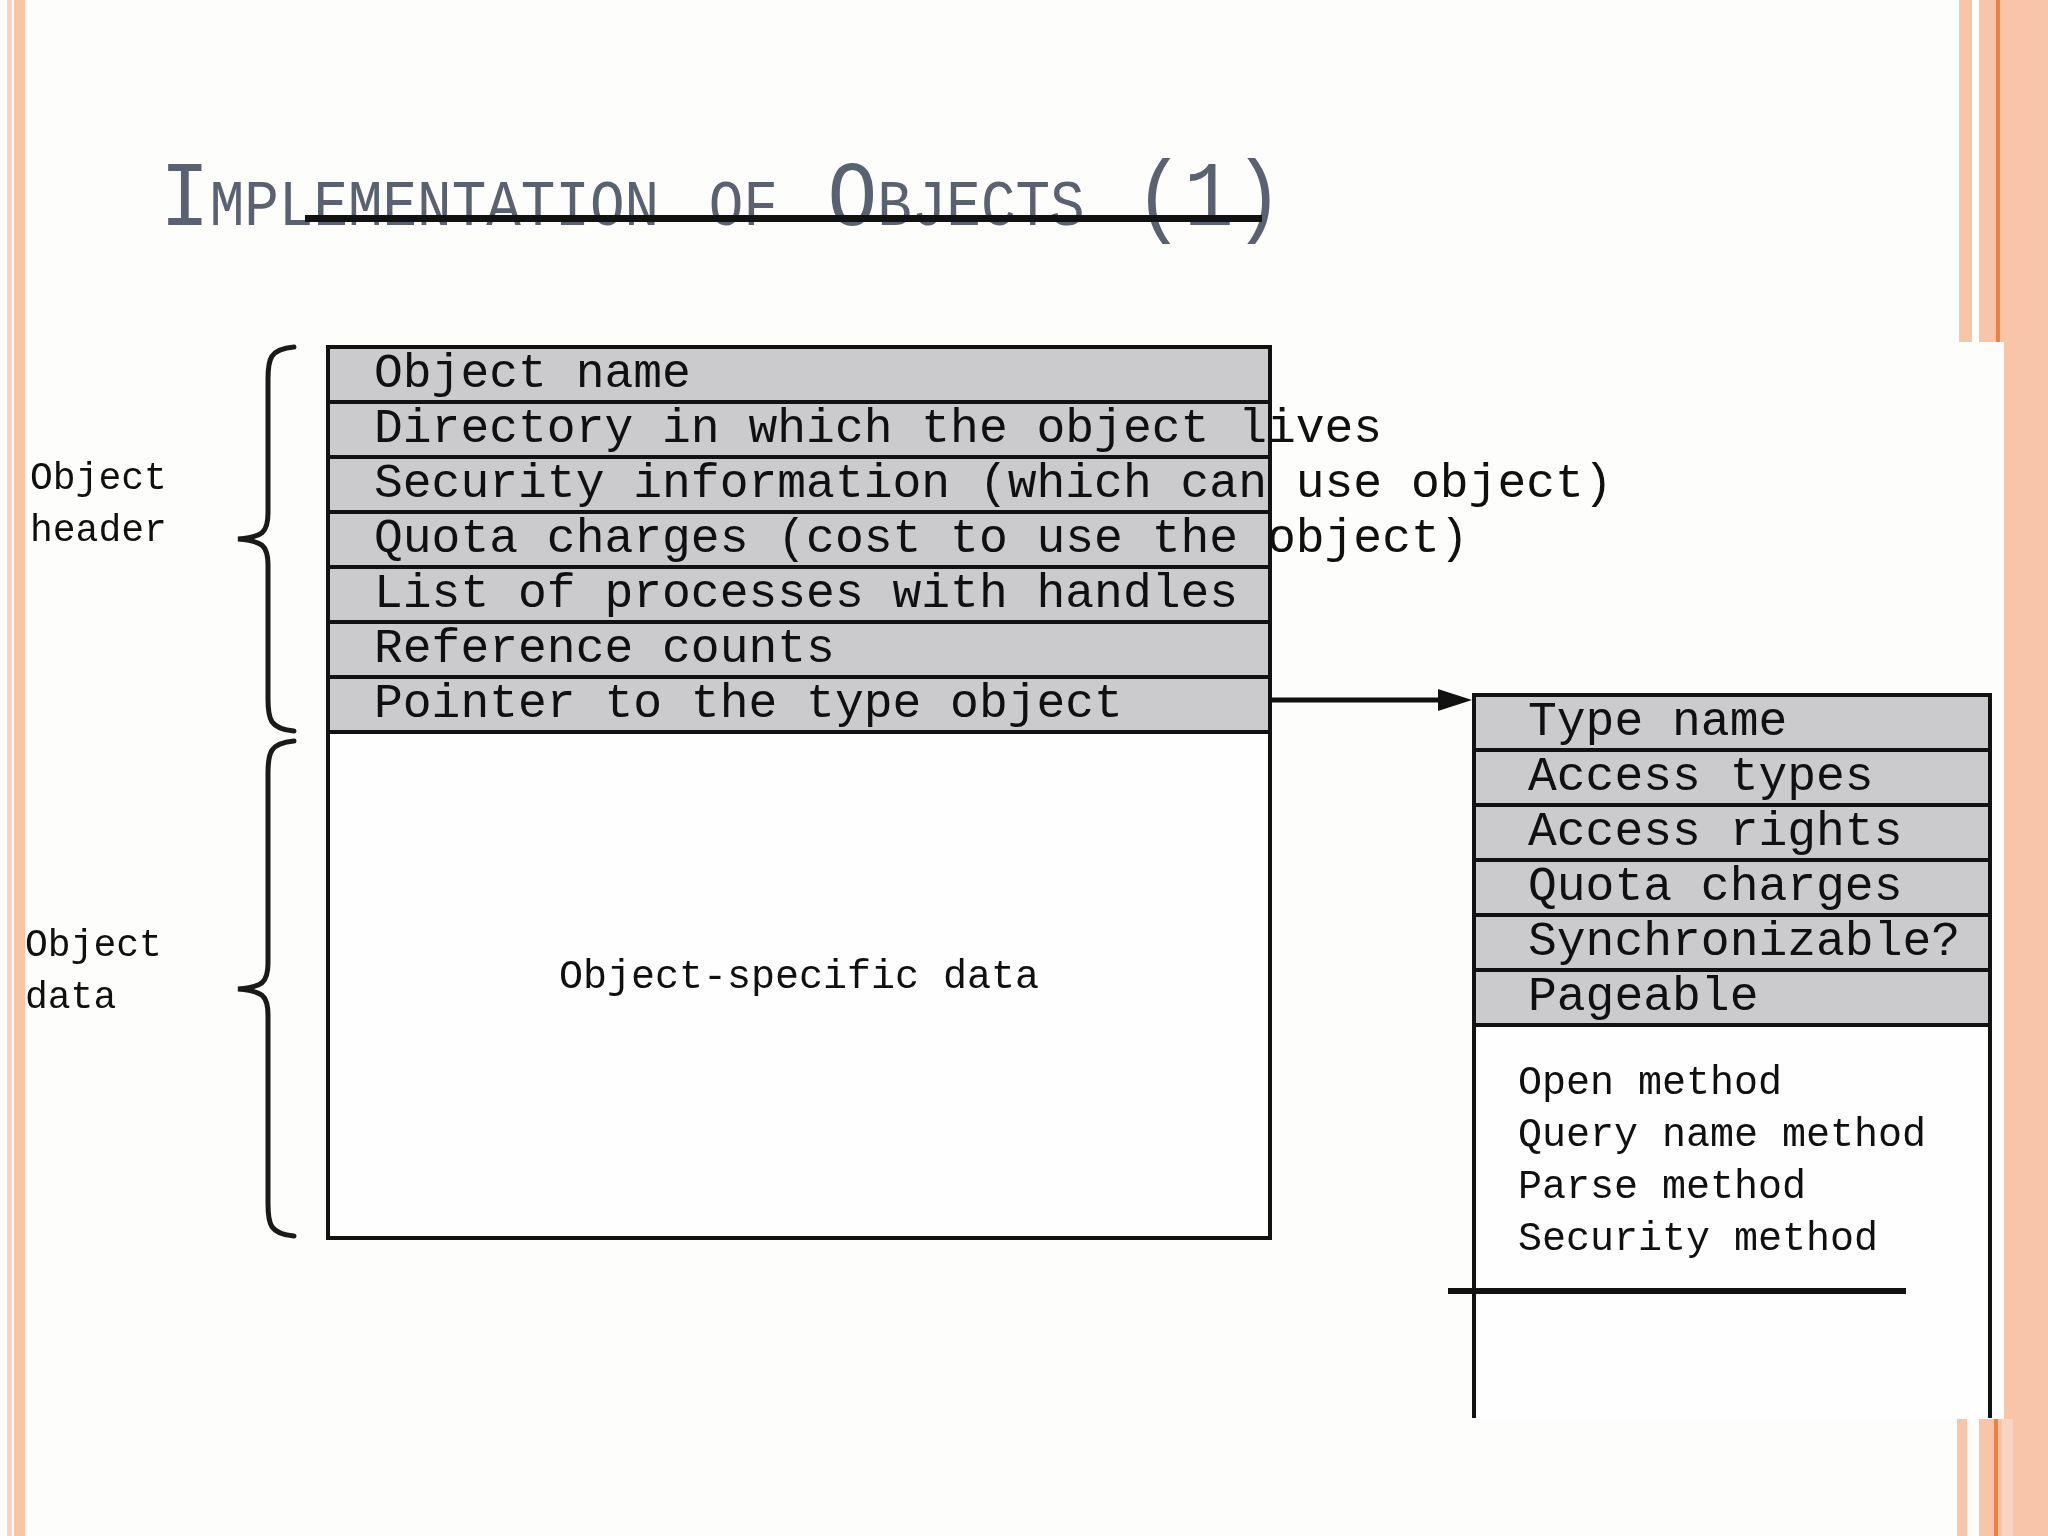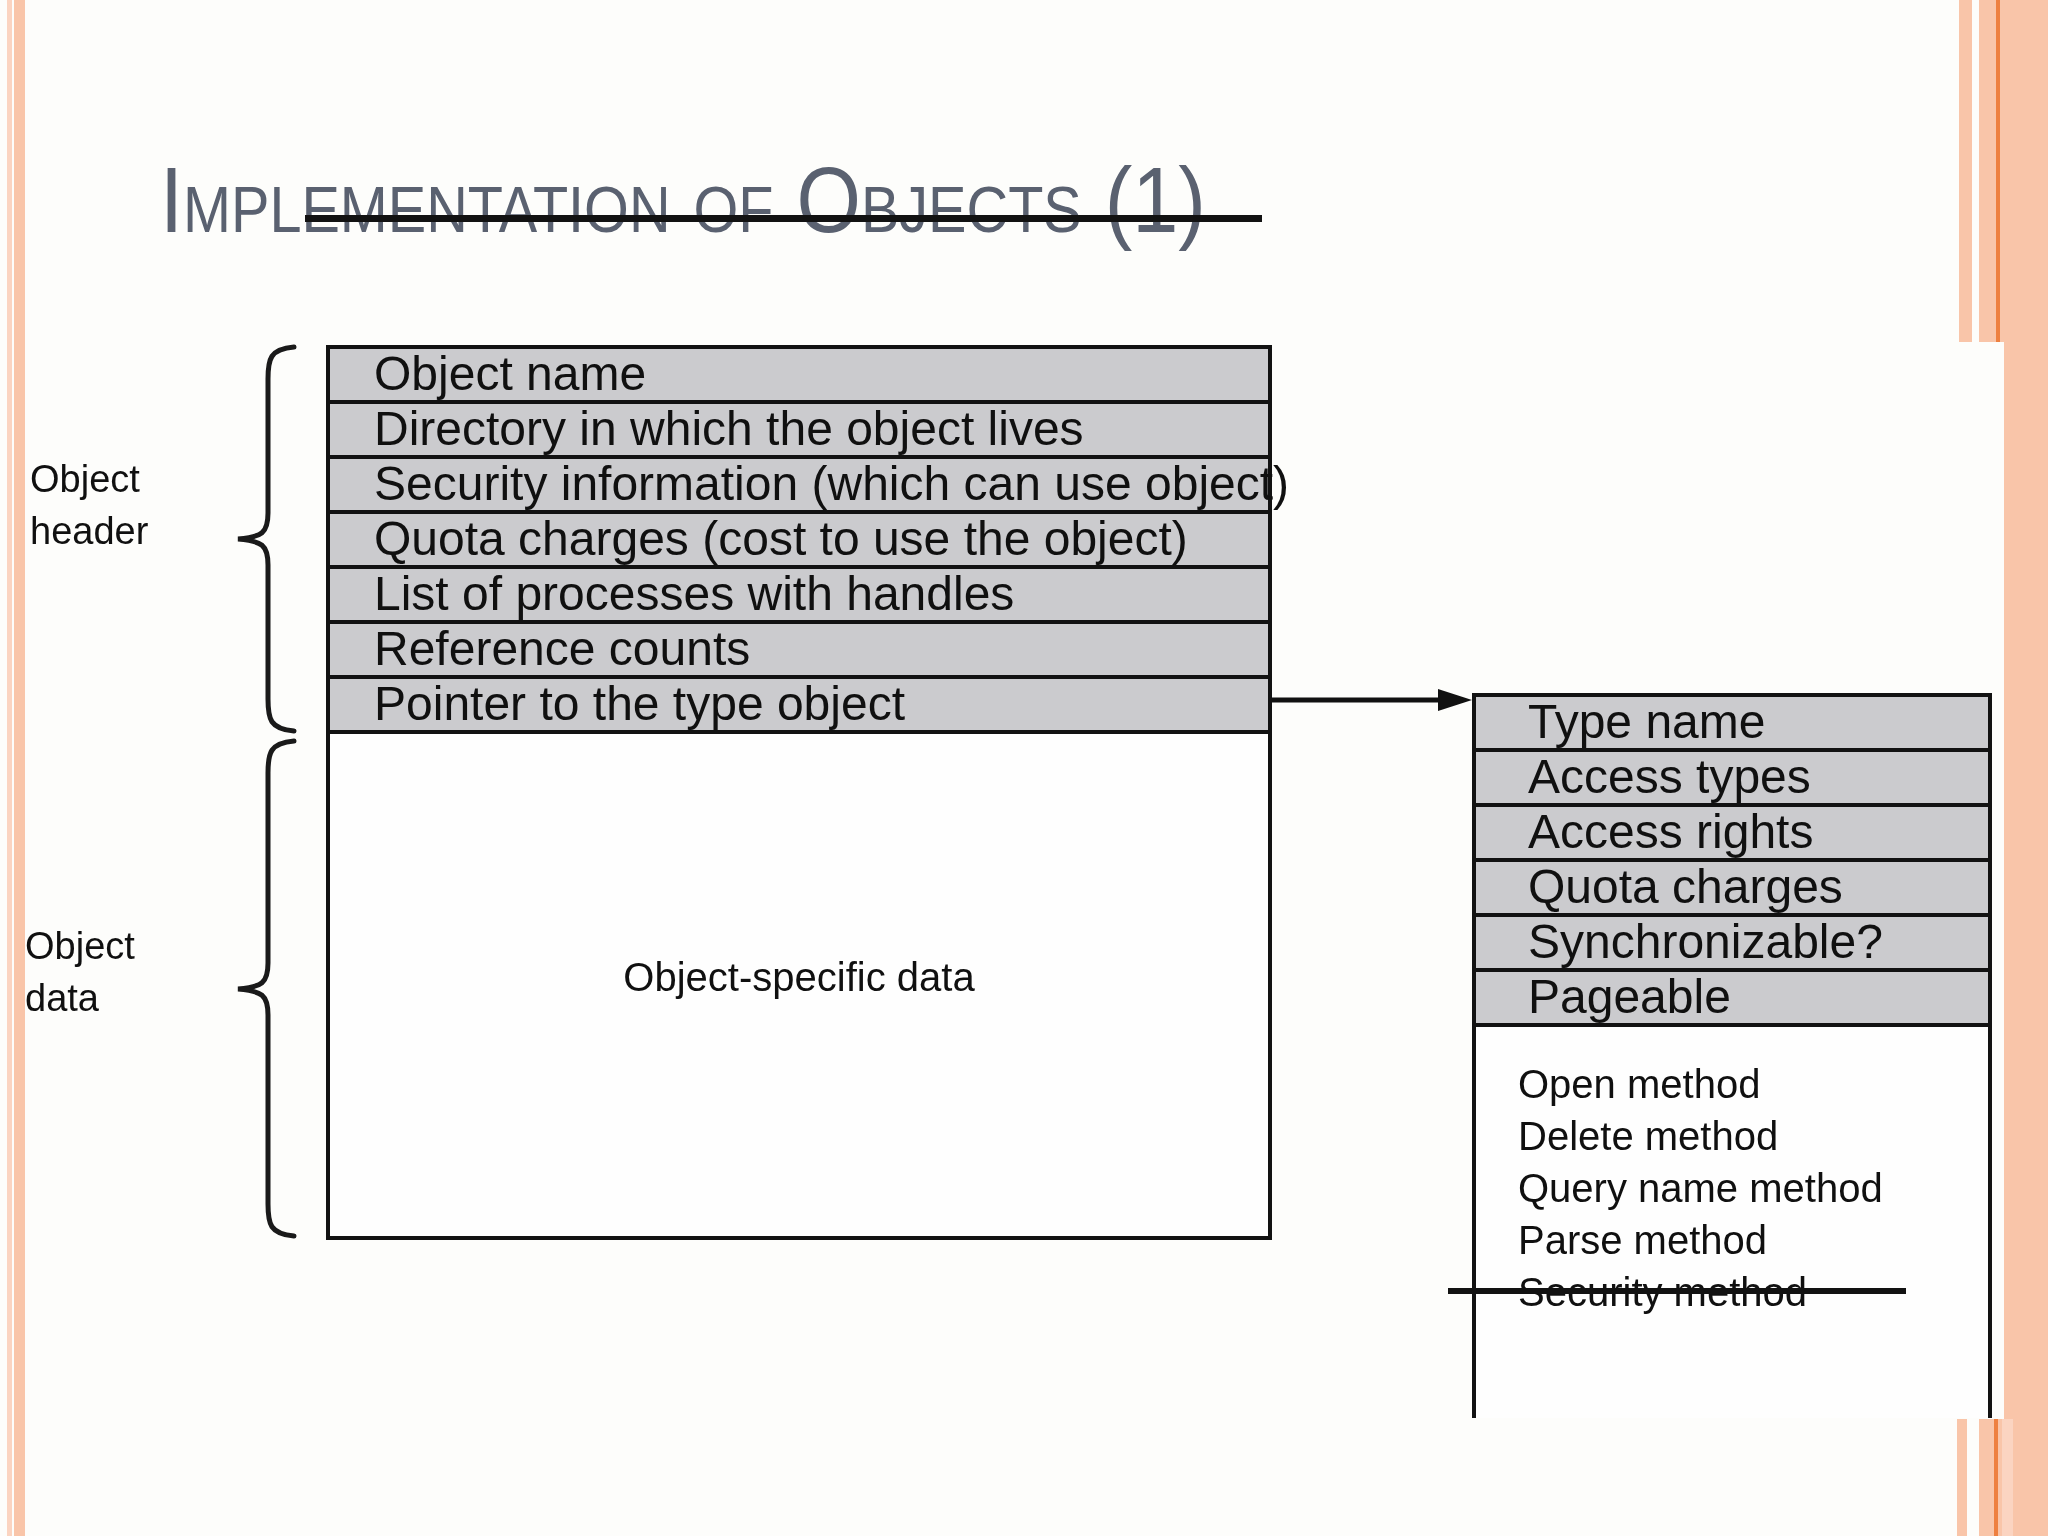--- a/index.html
+++ b/index.html
@@ -1,21 +1,21 @@
 <!DOCTYPE html>
 <html style="--bg: #fdfdfb; --title-gray: #5a6170; --row-gray: #cbcbce; --line-black: #121212; --accent-salmon: #f9c5a9; --accent-salmon-light: #fbd4c1; --accent-orange: #ee8040;"><head>
 <meta charset="utf-8">
 <style>
   html,body{margin:0;padding:0;background:#ffffff;}
   .slide{
     position:relative;
     width:2048px;height:1536px;
     background:var(--bg,#fdfdfb);
     overflow:hidden;
-    font-family:Liberation Sans, sans-serif;
+    font-family:Liberation Mono, monospace;
     color:#101010;
   }
   
   .stripe{position:absolute;top:0;height:100%;}
   .stripe.partial{height:auto;}
   
   .title{
     position:absolute;left:160px;top:148px;
     font-size:92px;
     font-variant:small-caps;
@@ -138,21 +138,20 @@
     <div class="g-row">Type name</div>
     <div class="g-row">Access types</div>
     <div class="g-row">Access rights</div>
     <div class="g-row">Quota charges</div>
     <div class="g-row">Synchronizable?</div>
     <div class="g-row">Pageable</div>
   </div>
 
   <div class="methods">
     <div class="method-line">Open method</div>
-    <div class="method-line">Delete method</div>
     <div class="method-line">Query name method</div>
     <div class="method-line">Parse method</div>
     <div class="method-line">Security method</div>
   </div>
 
   <div class="parse-strike"></div>
 
 </div>
 
 </body></html>

